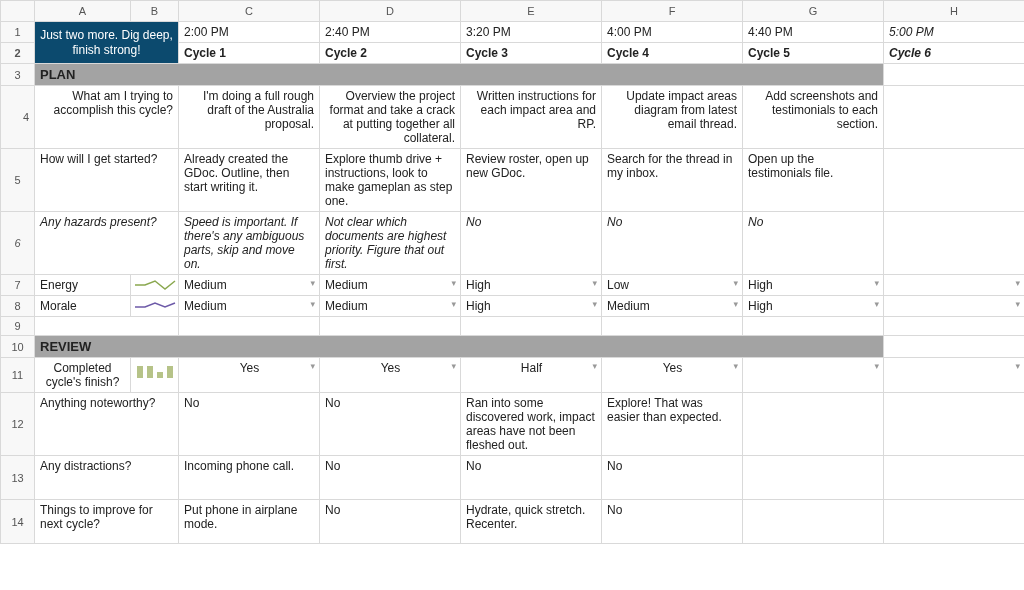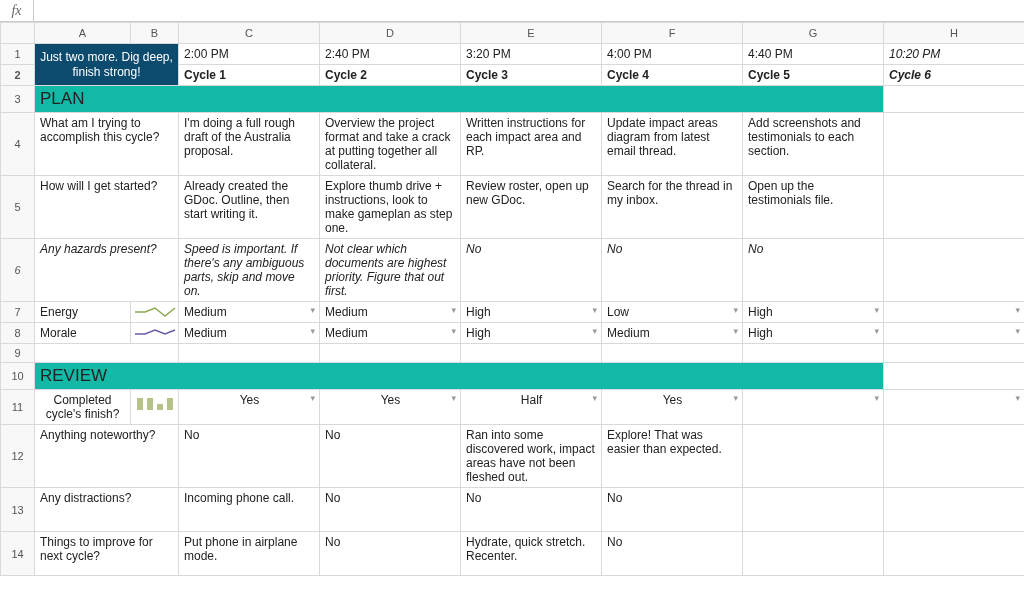--- a/index.html
+++ b/index.html
@@ -78,64 +78,60 @@
     color: #fff;
     text-align: center;
     font-size: 12px;
     vertical-align: middle;
     line-height: 1.25;
   }
   .time-row td { font-weight: normal; }
   .cycle-row td { font-weight: bold; }
   .italic { font-style: italic; }
   .section {
-    background: #14b8a6;
-    font-weight: normal;
-    font-size: 17px;
+    background: #a3a3a3;
+    font-weight: bold;
+    font-size: 13px;
   }
   .dd {
     position: relative;
     padding-right: 4px;
   }
   .dd::after {
     content: "▾";
     position: absolute;
     right: 4px;
     top: 3px;
     color: #999;
     font-size: 9px;
   }
   .spark {
     vertical-align: middle;
     padding: 2px;
   }
   tr.r1 td { height: 18px; }
   tr.r2 td { height: 18px; }
-  tr.r4 td { height: 50px; }
+  tr.r4 td { height: 50px; text-align: right; }
   tr.r5 td { height: 50px; }
   tr.r6 td { height: 60px; font-style: italic; }
   tr.r7 td { height: 18px; }
   tr.r8 td { height: 18px; }
   tr.r9 td { height: 14px; }
   tr.r10 td { height: 18px; margin-top: 8px; }
   tr.r11 td { height: 28px; text-align: center; }
   tr.r12 td { height: 60px; }
   tr.r13 td { height: 44px; }
   tr.r14 td { height: 44px; }
   svg { display: block; }
 </style>
 </head>
 <body>
 
 <div class="sheet">
 
-  <div class="fx-bar">
-    <div class="fx-label">fx</div>
-    <input class="fx-input" value="" style="">
-  </div>
 
   <table>
     <colgroup>
       <col style="width:34px">
       <col class="colA">
         <col class="colB">
       <col class="colC">
         <col class="colD">
         <col class="colE">
       <col class="colF">
@@ -157,21 +153,21 @@
     </tr>
 
     <tr class="r1 time-row">
       <td class="rowhead">1</td>
       <td class="motivate" colspan="2" rowspan="2">Just two more. Dig deep, finish strong!</td>
       <td>2:00 PM</td>
       <td>2:40 PM</td>
       <td>3:20 PM</td>
       <td>4:00 PM</td>
       <td>4:40 PM</td>
-      <td class="italic">10:20 PM</td>
+      <td class="italic">5:00 PM</td>
     </tr>
 
     <tr class="r2 cycle-row">
       <td class="rowhead">2</td>
       <td>Cycle 1</td>
       <td>Cycle 2</td>
       <td>Cycle 3</td>
       <td>Cycle 4</td>
       <td>Cycle 5</td>
       <td class="italic">Cycle 6</td>

